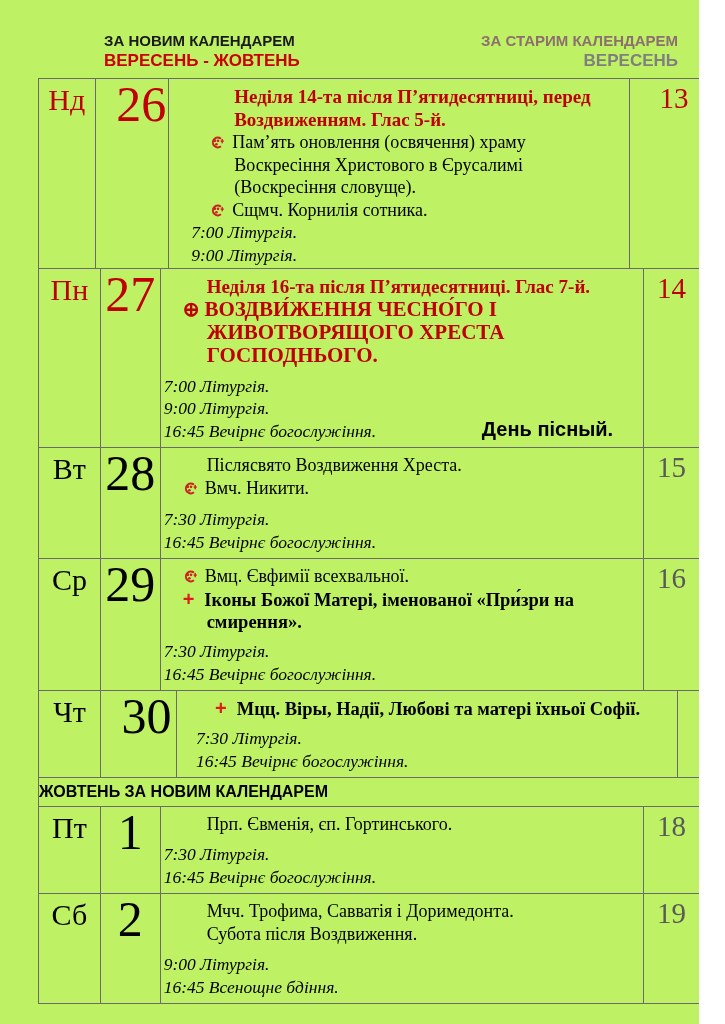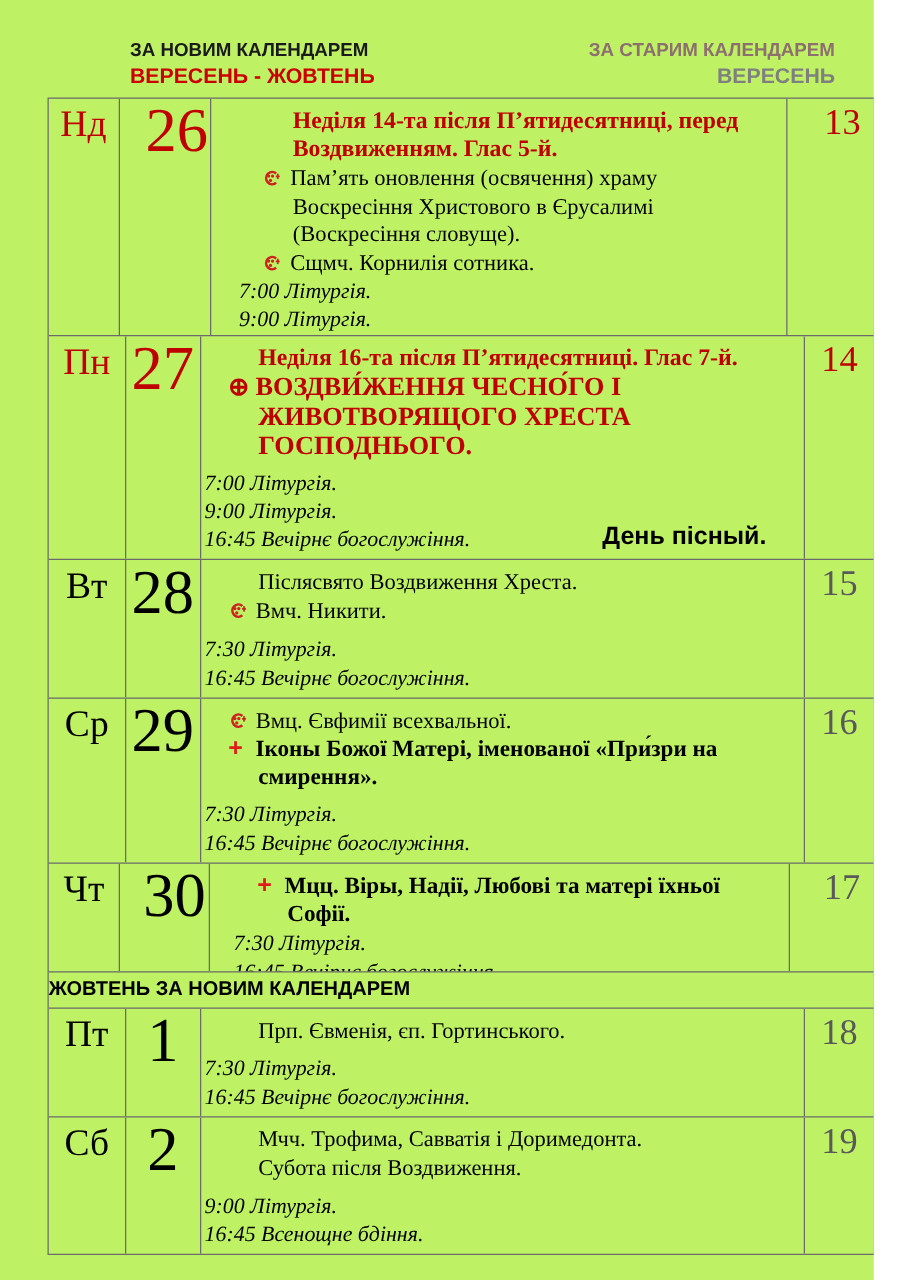--- a/index.html
+++ b/index.html
@@ -2,21 +2,21 @@
 <html><head>
 <meta charset="utf-8">
 <style>
   html,body{margin:0;padding:0;background:#ffffff;}
   .page{position:relative;width:699px;height:1024px;background:#bef264;overflow:hidden;
         font-family:"Liberation Serif", serif;}
 
   
   .hdr-left{position:absolute;left:104px;top:31px;text-align:left;
             font-family:"Liberation Sans", sans-serif;font-weight:bold;}
-  .hdr-right{position:absolute;right:31px;top:31px;text-align:right;
+  .hdr-right{position:absolute;right:21px;top:31px;text-align:right;
              font-family:"Liberation Sans", sans-serif;font-weight:bold;}
   .hdr-line1{font-size:15px;line-height:19px;color:#1a1a1a;}
   .hdr-line2{font-size:17px;line-height:21px;color:#cc0000;}
   .hdr-line1.old{color:#8d6f6f;}
   .hdr-line2.old{color:#7f7f7f;}
 
   
   .cal-table{position:absolute;left:38px;top:78px;width:662px;
              border:1px solid #6b6b6b;box-sizing:border-box;}
   .day-row{display:flex;border-bottom:1px solid #6b6b6b;box-sizing:border-box;overflow:hidden;}
@@ -158,21 +158,20 @@
       <div class="day-row" style="height: 87px; gap: 16px;">
         <div class="cell weekday">Чт</div>
         <div class="cell newdate">30</div>
         <div class="cell content">
           <div class="entry bold hang"><span class="m-plus">+</span><span>Мцц. Віры, Надії, Любові та матері їхньої Софії.</span></div>
           <div class="services">
             <div class="service-line">7:30 Літургія.</div>
             <div class="service-line">16:45 Вечірнє богослужіння.</div>
           </div>
         </div>
-        <div class="cell olddate">17</div>
       </div>
       <div class="banner-row" style="height: 29px;">
         <span>ЖОВТЕНЬ ЗА НОВИМ КАЛЕНДАРЕМ</span>
       </div>
       <div class="day-row" style="height: 87px;">
         <div class="cell weekday">Пт</div>
         <div class="cell newdate">1</div>
         <div class="cell content">
           <div class="entry "><span>Прп. Євменія, єп. Гортинського.</span></div>
           <div class="services">

